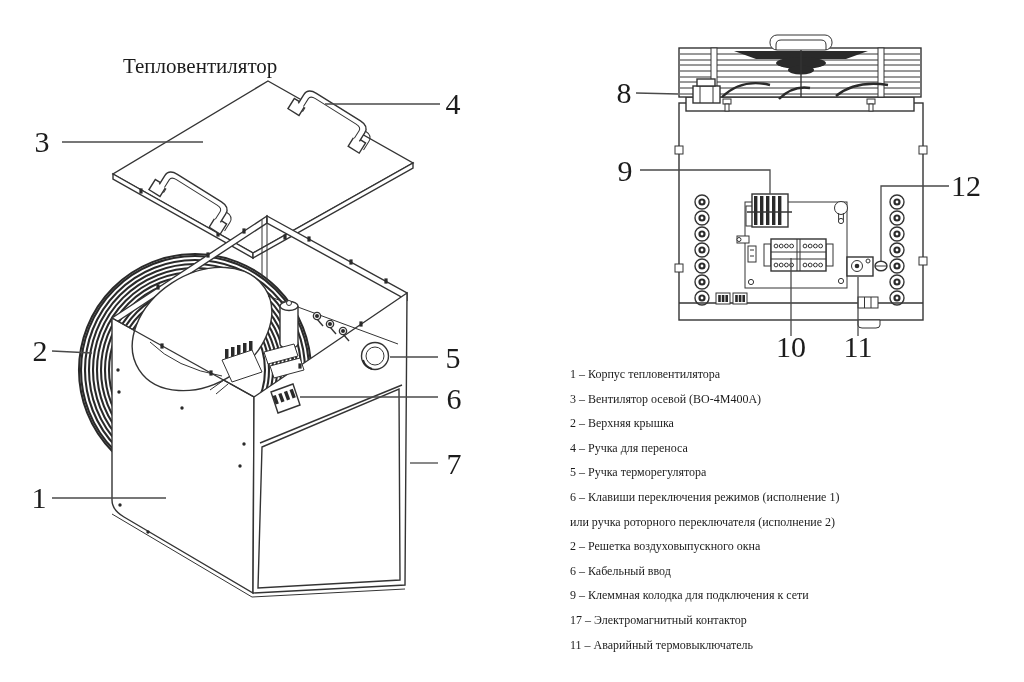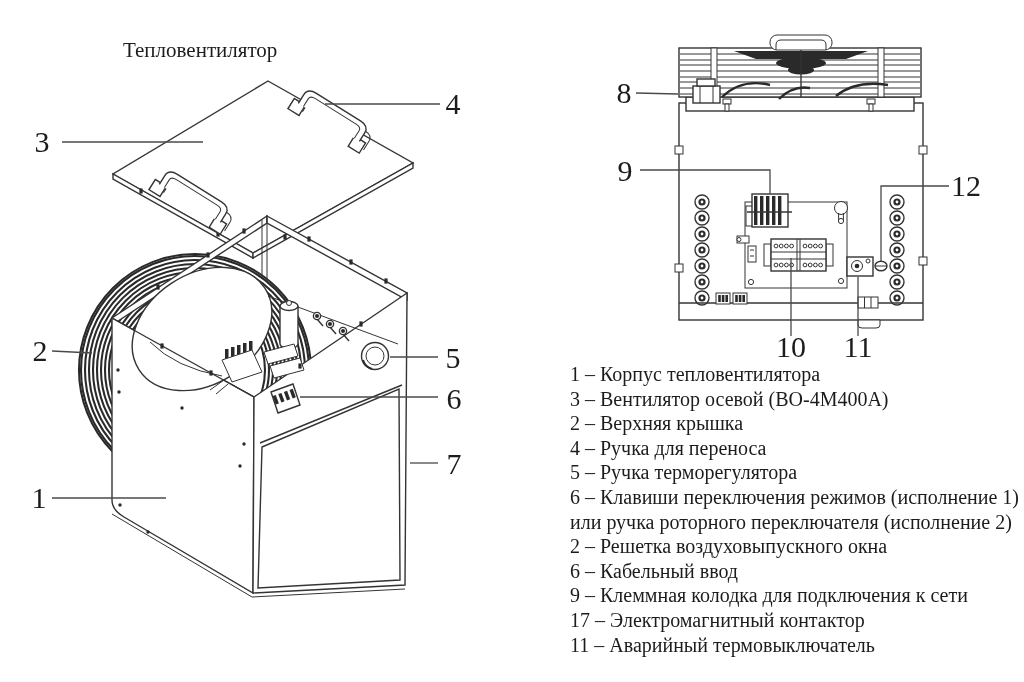--- a/index.html
+++ b/index.html
@@ -2,22 +2,22 @@
 <html style="--background: #ffffff; --line: #343434; --dark: #2a2a2a; --leader: #4a4a4a; --text: #1c1c1c;"><head>
 <meta charset="utf-8">
 <style>
   :root{
     --line:#343434; --dark:#2a2a2a; --leader:#4a4a4a; --text:#1c1c1c; --background:#ffffff;
   }
   html,body{margin:0;padding:0;}
   body{width:1024px;height:682px;background:var(--background);
        font-family:"Liberation Serif", serif; color:var(--text);}
   .page{position:relative;width:1024px;height:682px;overflow:hidden;background:var(--background);}
-  .fig-title{position:absolute;left:123px;top:38px;font-size:21px;white-space:nowrap;}
-  .legend{position:absolute;left:570px;top:362px;font-size:20px;line-height:24.6px;white-space:nowrap;}
+  .fig-title{position:absolute;left:123px;top:54px;font-size:21px;white-space:nowrap;}
+  .legend{position:absolute;left:570px;top:362px;font-size:12px;line-height:24.6px;white-space:nowrap;}
   svg{position:absolute;left:0;top:0;}
   .ln{stroke:var(--line);fill:none;stroke-width:1.4;}
   .thin{stroke:var(--line);fill:none;stroke-width:1;}
   .fw{stroke:var(--line);fill:#ffffff;stroke-width:1.4;}
   .fwn{stroke:var(--line);fill:#ffffff;stroke-width:1;}
   .dk{fill:var(--dark);stroke:none;}
   .dkl{stroke:var(--dark);fill:none;}
   .fan{stroke:var(--dark);fill:none;stroke-width:2.1;}
   .ldr{stroke:var(--leader);fill:none;stroke-width:1.3;}
   .num{font-family:"Liberation Serif", serif;font-size:30px;fill:var(--text);text-anchor:middle;}

